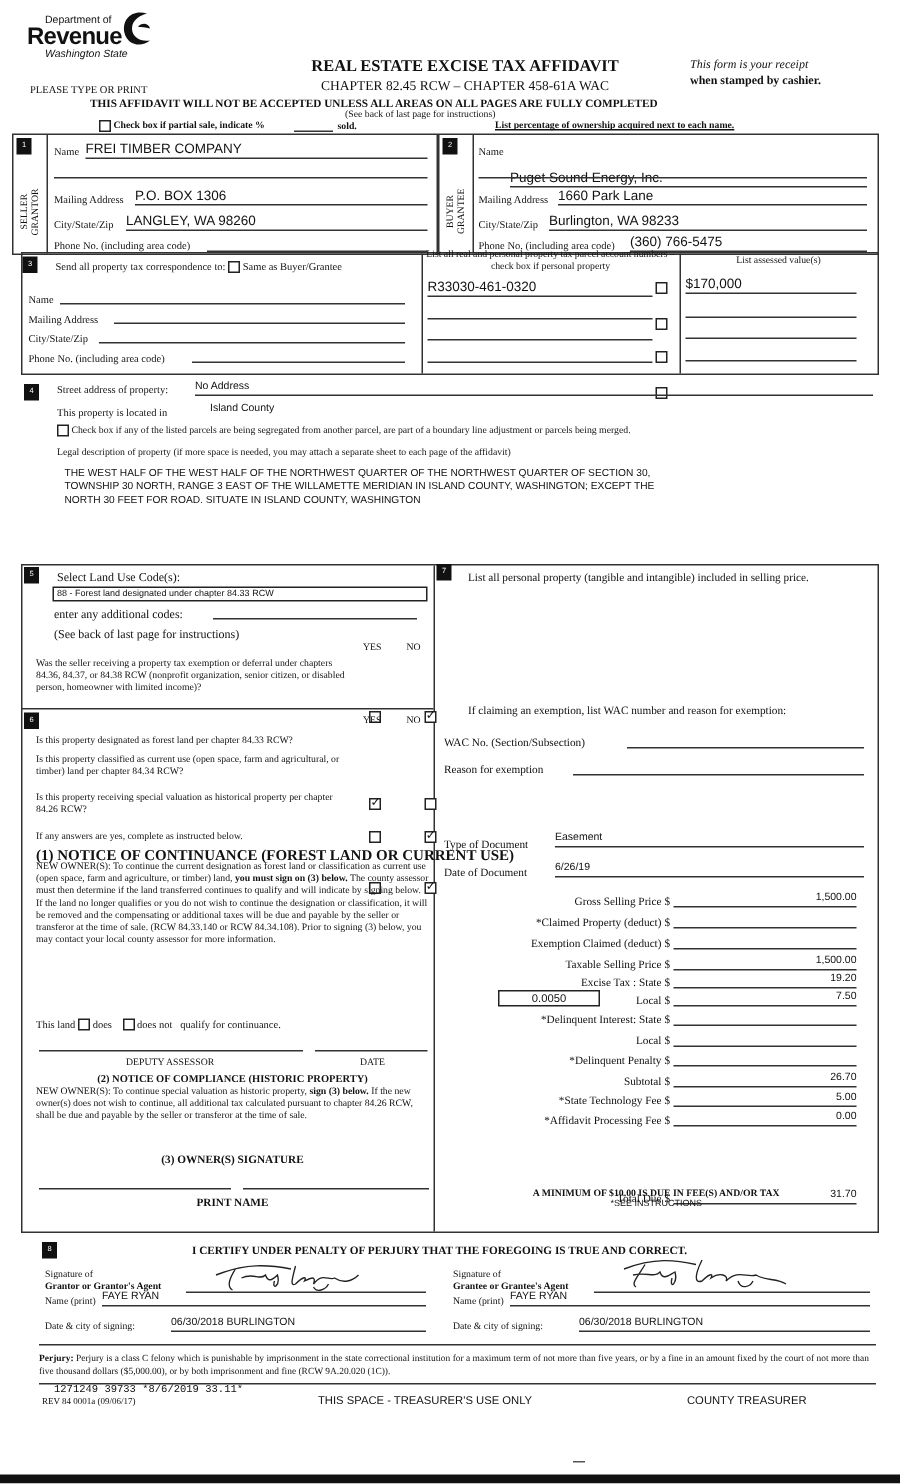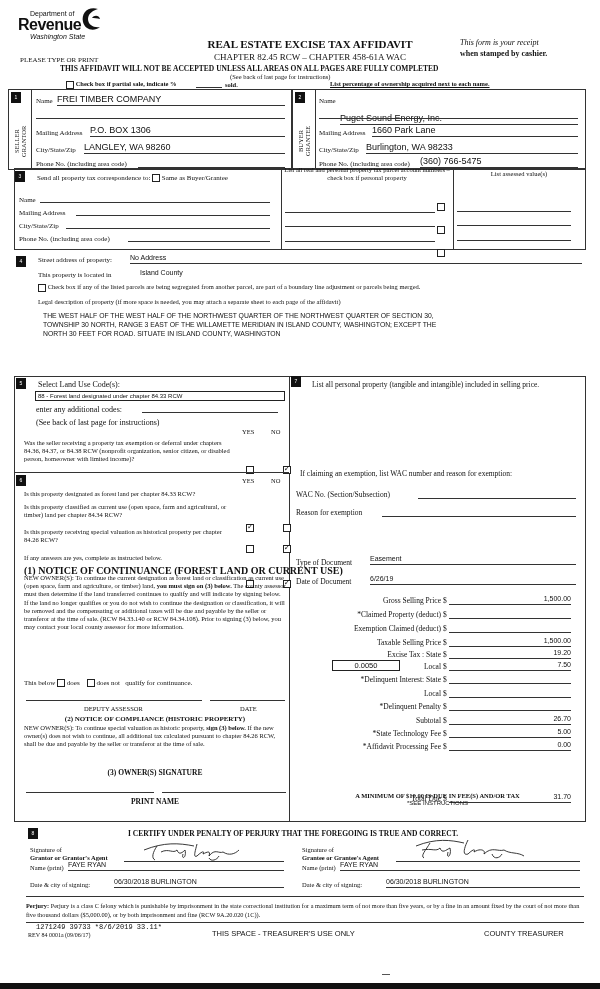--- a/index.html
+++ b/index.html
@@ -110,20 +110,25 @@
 <div class="abs lbl" style="left:19px; top:222px;">City/State/Zip</div>
 <div class="line" style="left:66px; top:228px; width:204px;"></div>
 <div class="abs lbl" style="left:19px; top:235px;">Phone No. (including area code)</div>
 <div class="line" style="left:128px; top:241px; width:142px;"></div>
 
 <div class="abs center" style="left:282px; top:166px; width:170px; font-size:6.5px; line-height:8px;">List all real and personal property tax parcel account numbers – check box if personal property</div>
 <div class="abs center" style="left:454px; top:170px; width:130px; font-size:6.5px;">List assessed value(s)</div>
 
 <div>
   <div>
+    <div class="abs fill" style="left:285px; top:186px; width:150px; border-bottom:0.8px solid #333; height:12px;">R33030-461-0320</div>
+    <span class="abs cb" style="left:437px; top:188px;"></span>
+    <div class="abs fill" style="left:457px; top:184px; width:114px; border-bottom:0.8px solid #333; height:12px;">$170,000</div>
+  </div>
+  <div>
     <div class="line" style="left:285px; top:212px; width:150px;"></div>
     <span class="abs cb" style="left:437px; top:203px;"></span>
     <div class="line" style="left:457px; top:211px; width:114px;"></div>
   </div>
   <div>
     <div class="line" style="left:285px; top:226px; width:150px;"></div>
     <span class="abs cb" style="left:437px; top:217px;"></span>
     <div class="line" style="left:457px; top:225px; width:114px;"></div>
   </div>
   <div>
@@ -189,21 +194,21 @@
   <span class="abs cb checked" style="left:273px; top:529px;"></span>
 </div>
 <div class="abs" style="left:24px; top:554px; font-size:6.5px;">If any answers are yes, complete as instructed below.</div>
 <div class="abs bold" style="left:24px; top:565px; font-size:10px;">(1) NOTICE OF CONTINUANCE  (FOREST LAND OR CURRENT USE)</div>
 <div class="abs" style="left:24px; top:574px; width:262px; font-size:6.5px; line-height:8.2px;">
   <span>NEW OWNER(S): To continue the current designation as forest land or classification as current use (open space, farm and agriculture, or timber) land,</span>
   <b>you must sign on (3) below.</b>
   <span>The county assessor must then determine if the land transferred continues to qualify and will indicate by signing below. If the land no longer qualifies or you do not wish to continue the designation or classification, it will be removed and the compensating or additional taxes will be due and payable by the seller or transferor at the time of sale. (RCW 84.33.140 or RCW 84.34.108). Prior to signing (3) below, you may contact your local county assessor for more information.</span>
 </div>
 <div class="abs" style="left:24px; top:679px; font-size:7px;">
-  <span>This below</span>
+  <span>This land</span>
   <span class="cb"></span>
   <span>does</span>
   &nbsp;&nbsp;
   <span class="cb"></span>
   <span>does not</span>
   &nbsp;
   <span>qualify for continuance.</span>
 </div>
 <div class="line" style="left:26px; top:700px; width:176px;"></div>
 <div class="line" style="left:210px; top:700px; width:75px;"></div>
@@ -216,21 +221,21 @@
   <span>If the new owner(s) does not wish to continue, all additional tax calculated pursuant to chapter 84.26 RCW, shall be due and payable by the seller or transferor at the time of sale.</span>
 </div>
 <div class="abs bold center" style="left:24px; top:768px; width:262px; font-size:7.5px;">(3)  OWNER(S) SIGNATURE</div>
 <div class="line" style="left:26px; top:792px; width:128px;"></div>
 <div class="line" style="left:162px; top:792px; width:124px;"></div>
 <div class="abs bold center" style="left:24px; top:797px; width:262px; font-size:7.5px;">PRINT NAME</div>
 
 
 <div class="num" style="left:291px; top:376px;">7</div>
 <div class="abs" style="left:307px; top:379px; width:270px; font-size:7.5px; line-height:11px; text-indent:5px;">List all  personal property (tangible and intangible) included in selling price.</div>
-<div class="abs" style="left:300px; top:469px; font-size:7.5px;">If claiming an exemption, list WAC number and reason for exemption:</div>
+<div class="abs" style="left:312px; top:469px; font-size:7.5px;">If claiming an exemption, list WAC number and reason for exemption:</div>
 <div class="abs" style="left:296px; top:490px; font-size:7.5px;">WAC No. (Section/Subsection)</div>
 <div class="abs fillsm" style="left:418px; top:490px; width:158px; border-bottom:0.8px solid #333; height:9px;"></div>
 <div class="abs" style="left:296px; top:508px; font-size:7.5px;">Reason for exemption</div>
 <div class="abs fillsm" style="left:382px; top:508px; width:194px; border-bottom:0.8px solid #333; height:9px;"></div>
 
 <div class="abs" style="left:296px; top:558px; font-size:7.5px;">Type of Document</div>
 <div class="abs fillsm" style="left:370px; top:555px; width:206px; border-bottom:0.8px solid #333; height:10px;">Easement</div>
 <div class="abs" style="left:296px; top:577px; font-size:7.5px;">Date of Document</div>
 <div class="abs fillsm" style="left:370px; top:575px; width:206px; border-bottom:0.8px solid #333; height:10px;">6/26/19</div>
 
@@ -340,19 +345,19 @@
 
 
 <div class="abs" style="left:26px; top:896px; width:558px; border-top:0.8px solid #333;"></div>
 <div class="abs" style="left:26px; top:902px; width:560px; font-size:6.3px; line-height:8.5px;">
   <b>Perjury:</b>
   <span>Perjury is a class C felony which is punishable by imprisonment in the state correctional institution for a maximum term of not more than five years, or by a fine in an amount fixed by the court of not more than five thousand dollars ($5,000.00), or by both imprisonment and fine (RCW 9A.20.020 (1C)).</span>
 </div>
 <div class="abs" style="left:26px; top:922px; width:558px; border-top:0.8px solid #333;"></div>
 <div class="abs" style="left:28px; top:932px; font-size:6px;">REV 84 0001a (09/06/17)</div>
 <div class="abs sans" style="left:212px; top:929px; font-size:7.5px;">THIS SPACE - TREASURER'S USE ONLY</div>
-<div class="abs sans" style="left:484px; top:929px; font-size:7.5px;">COUNTY TREASURER</div>
+<div class="abs sans" style="left:458px; top:929px; font-size:7.5px;">COUNTY TREASURER</div>
 <div class="abs" style="left:36px; top:923px; font-family:Liberation Mono, monospace; font-size:7px;">1271249 39733 *8/6/2019 33.11*</div>
 <div class="abs" style="left:382px; top:974px; width:8px; border-top:0.8px solid #555;"></div>
 <div class="abs" style="left:0; top:983px; width:600px; height:6px; background:#111;"></div>
 
 
 
 
 </body></html>

